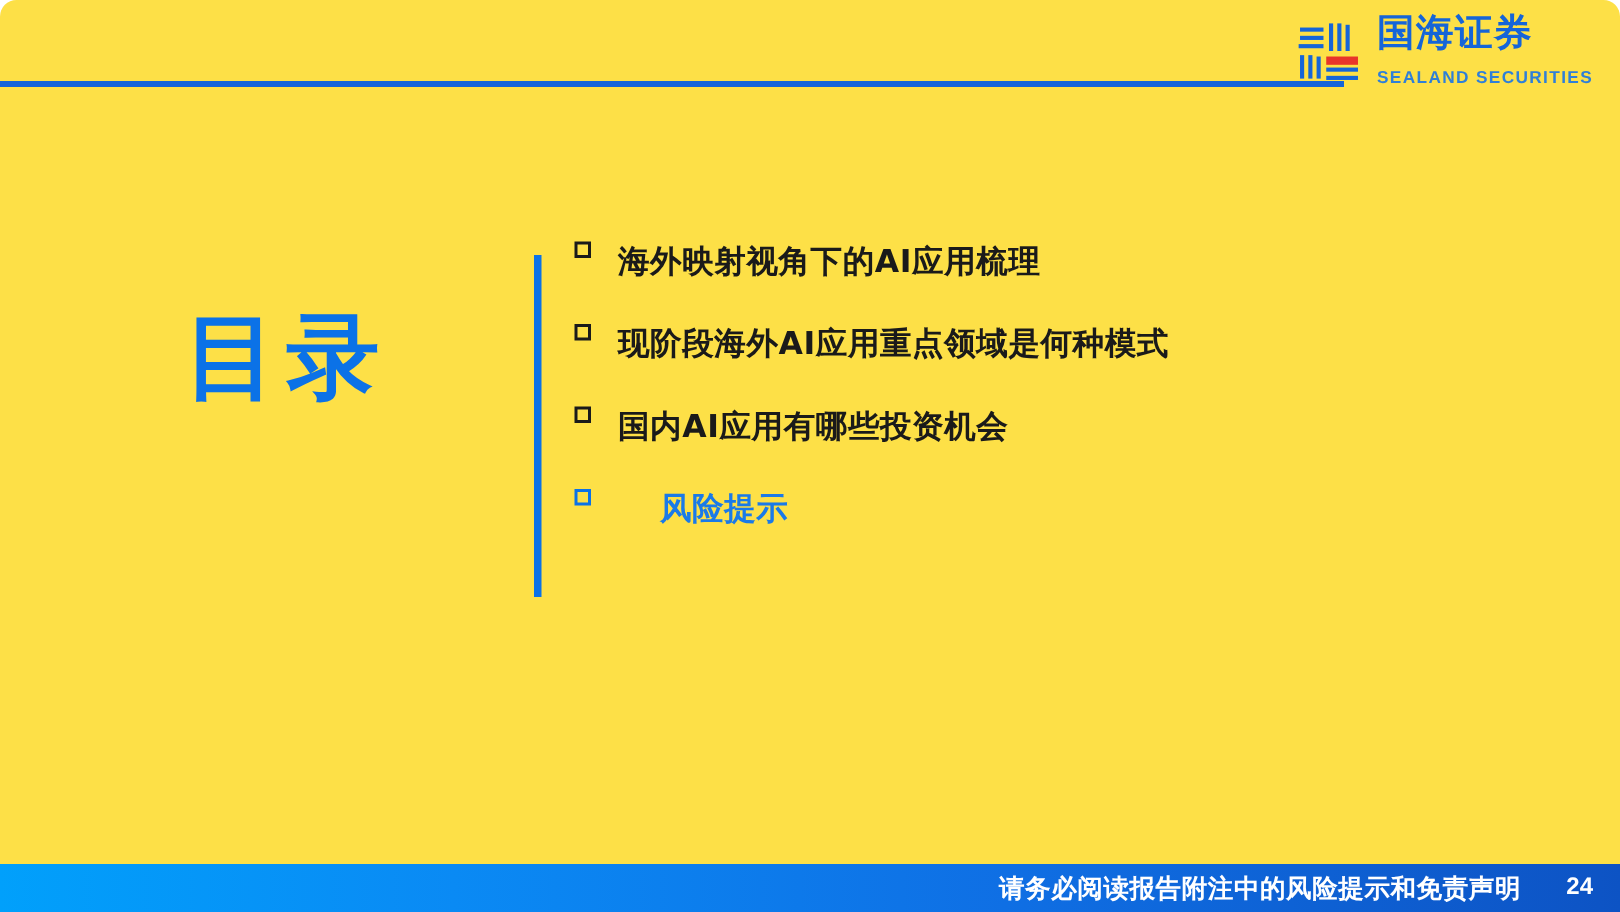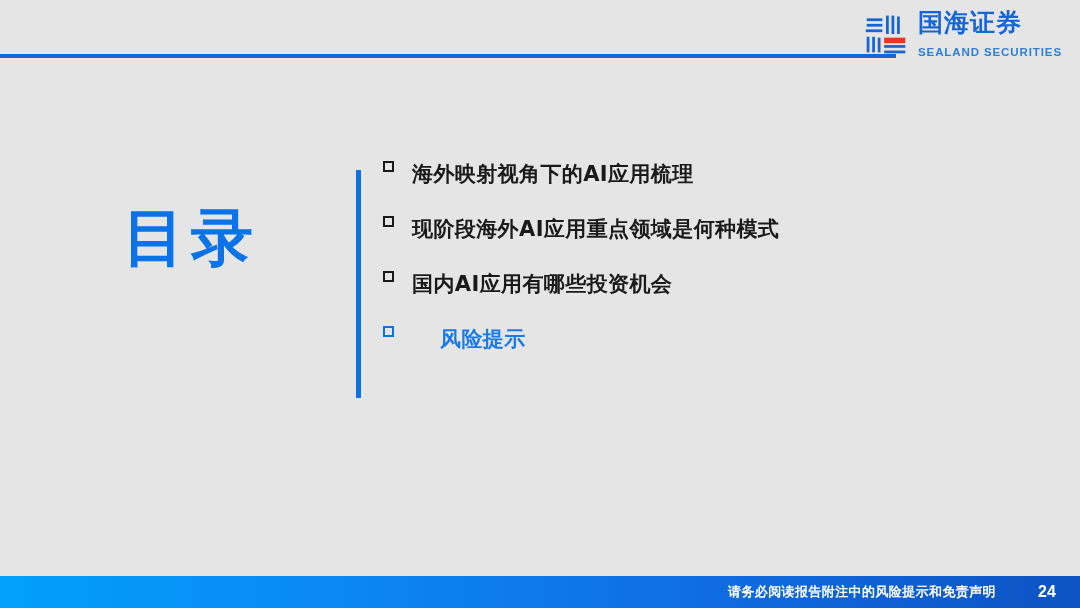--- a/index.html
+++ b/index.html
@@ -12,21 +12,22 @@
     height: 608px;
     position: relative;
     overflow: hidden;
     font-family: "Liberation Sans", "DejaVu Sans", sans-serif;
   }
 
   
   .slide {
     position: absolute;
     inset: 0;
-    background: #e5e5e5;
+    background: #fde047;
+    border-radius: 11px;
   }
 
   
   .header-rule {
     position: absolute;
     left: 0;
     top: 54px;
     width: 896px;
     height: 4px;
     background: #1565d8;
@@ -133,32 +134,33 @@
     width: 1080px;
     height: 32px;
     background: linear-gradient(90deg, #01a0fb 0%, #0a8af4 28%, #0f6fe4 62%, #0d53c4 100%);
     display: flex;
     align-items: center;
     justify-content: flex-end;
     padding-right: 18px;
     box-sizing: border-box;
   }
   .footer-note {
-    font-size: 13px;
+    font-size: 17px;
     font-weight: 700;
     color: #ffffff;
     letter-spacing: 0.4px;
     font-family: Liberation Mono, monospace;
   }
   .footer-page {
     font-size: 16px;
     font-weight: 700;
     color: #ffffff;
-    margin-left: 42px;
+    margin-left: 24px;
     min-width: 24px;
+    text-align: right;
   }
 </style>
 </head>
 <body>
 
 <div class="slide">
 
   <div class="header-rule"></div>
 
   <div class="brand">

